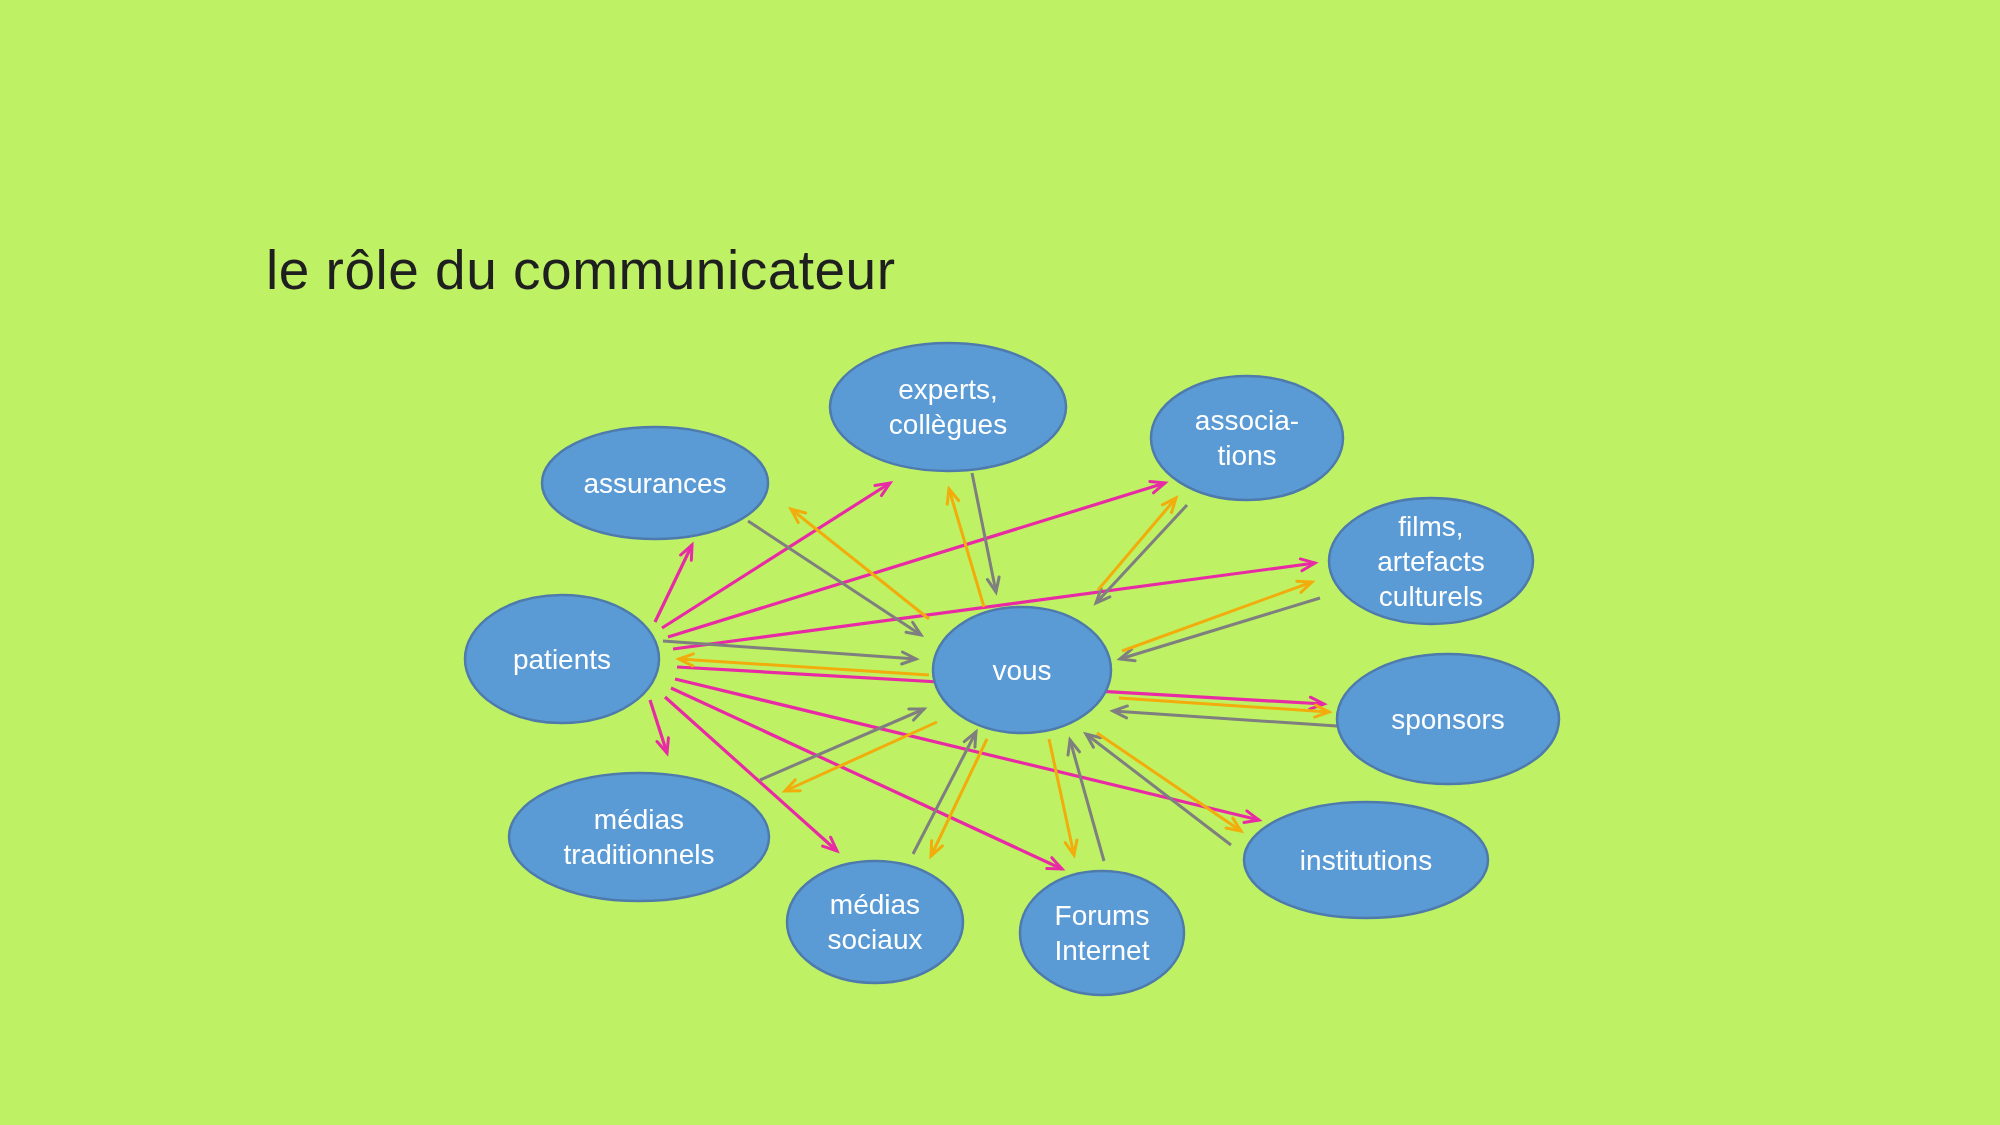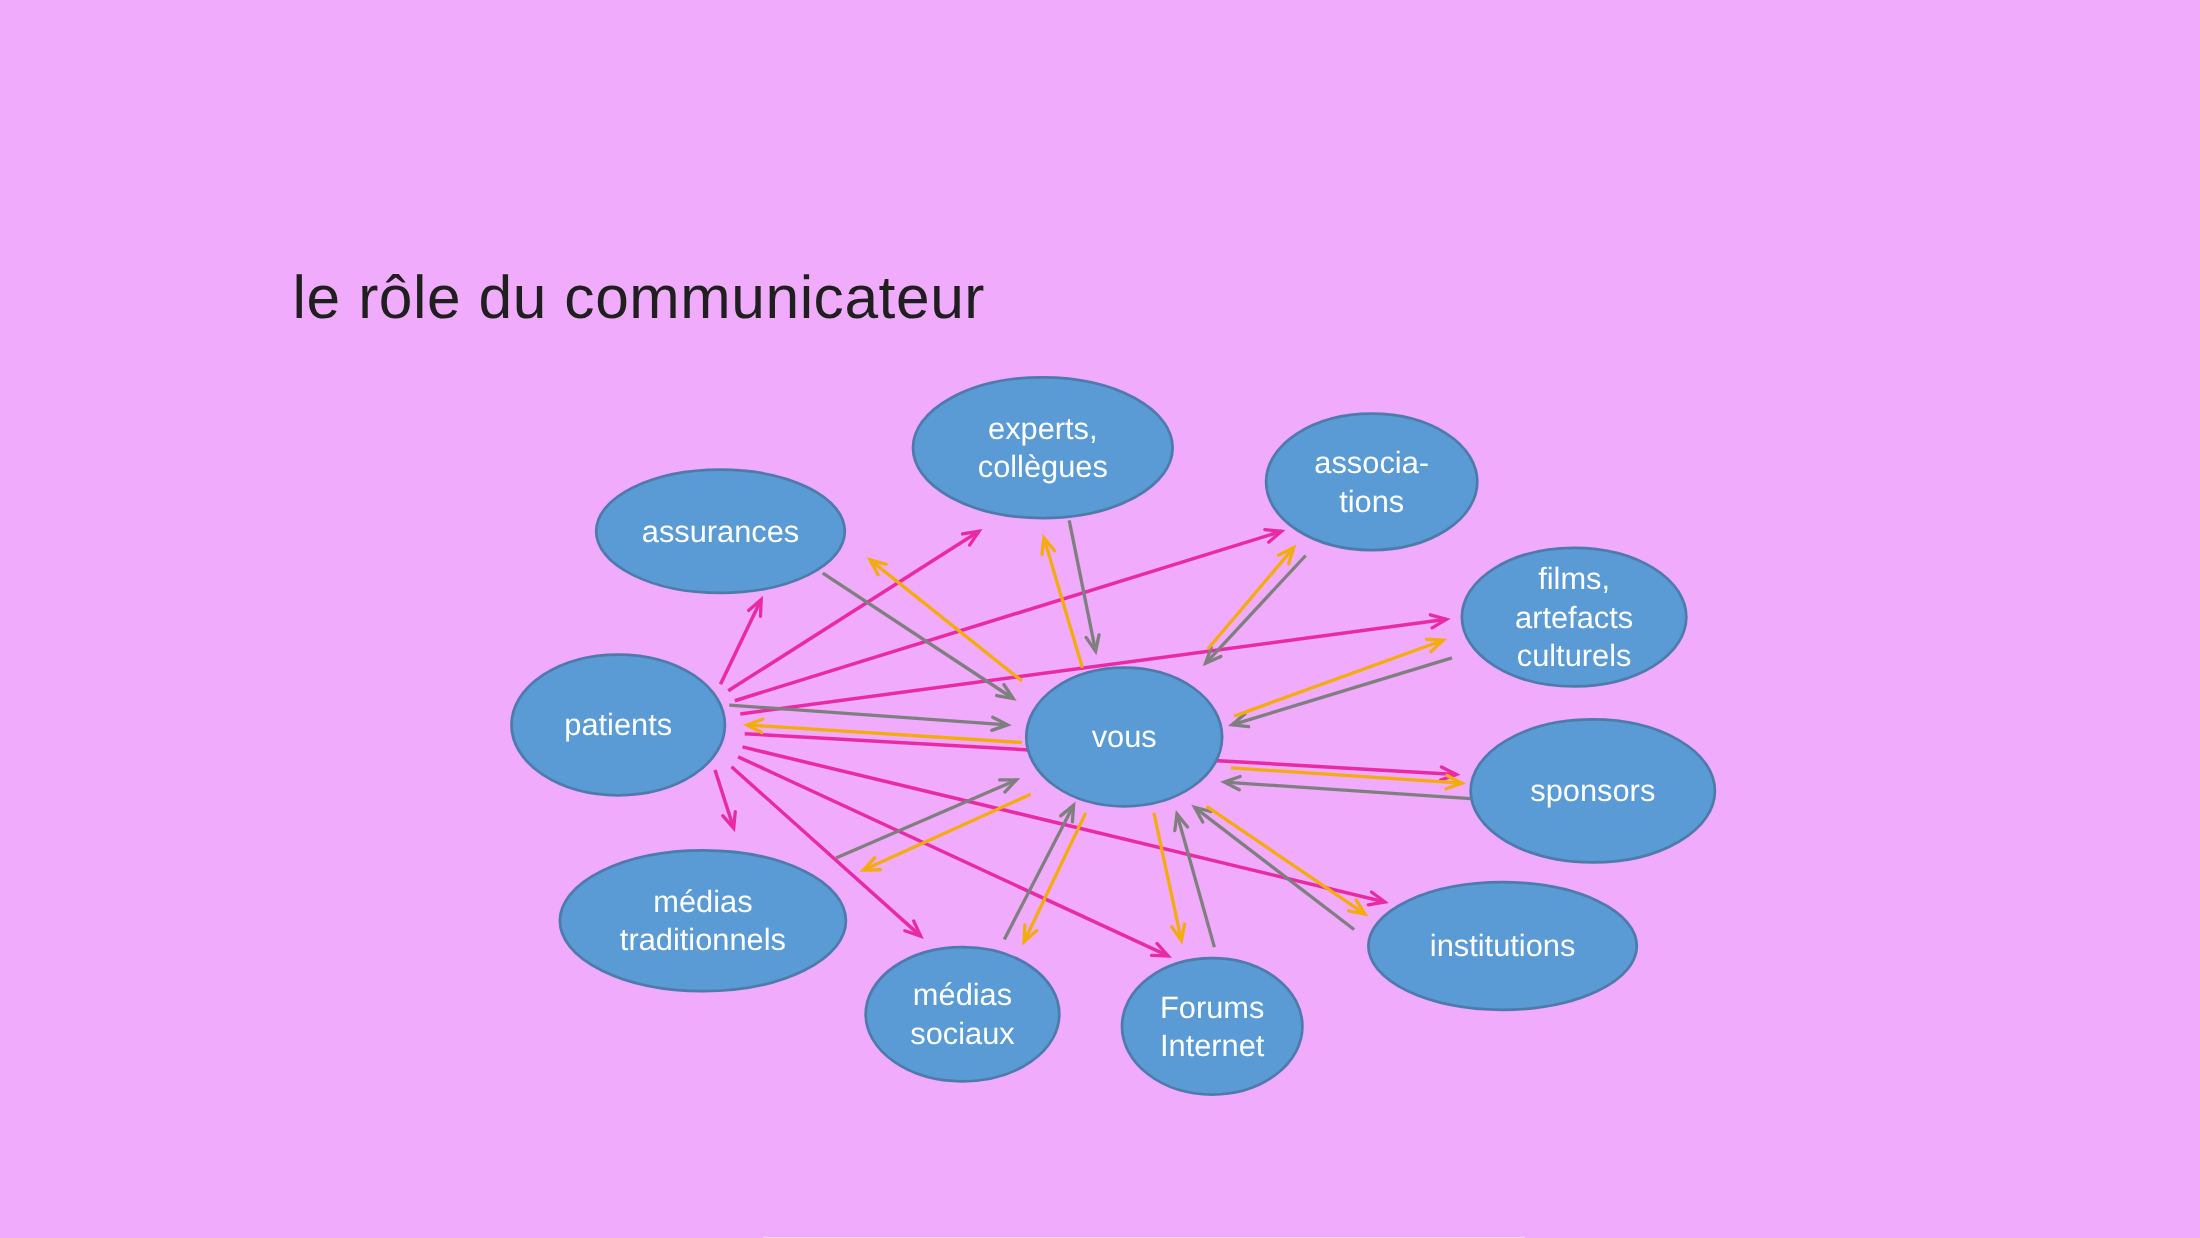--- a/index.html
+++ b/index.html
@@ -9,21 +9,21 @@
   }
   body {
     width: 2000px;
     height: 1125px;
     font-family: "Liberation Sans", sans-serif;
   }
   .slide {
     position: relative;
     width: 2000px;
     height: 1125px;
-    background: #f0abfc;
+    background: #bef264;
     overflow: hidden;
   }
   .slide-title {
     position: absolute;
     left: 266px;
     top: 238px;
     margin: 0;
     font-family: "Liberation Sans", sans-serif;
     font-size: 55px;
     font-weight: 300;

